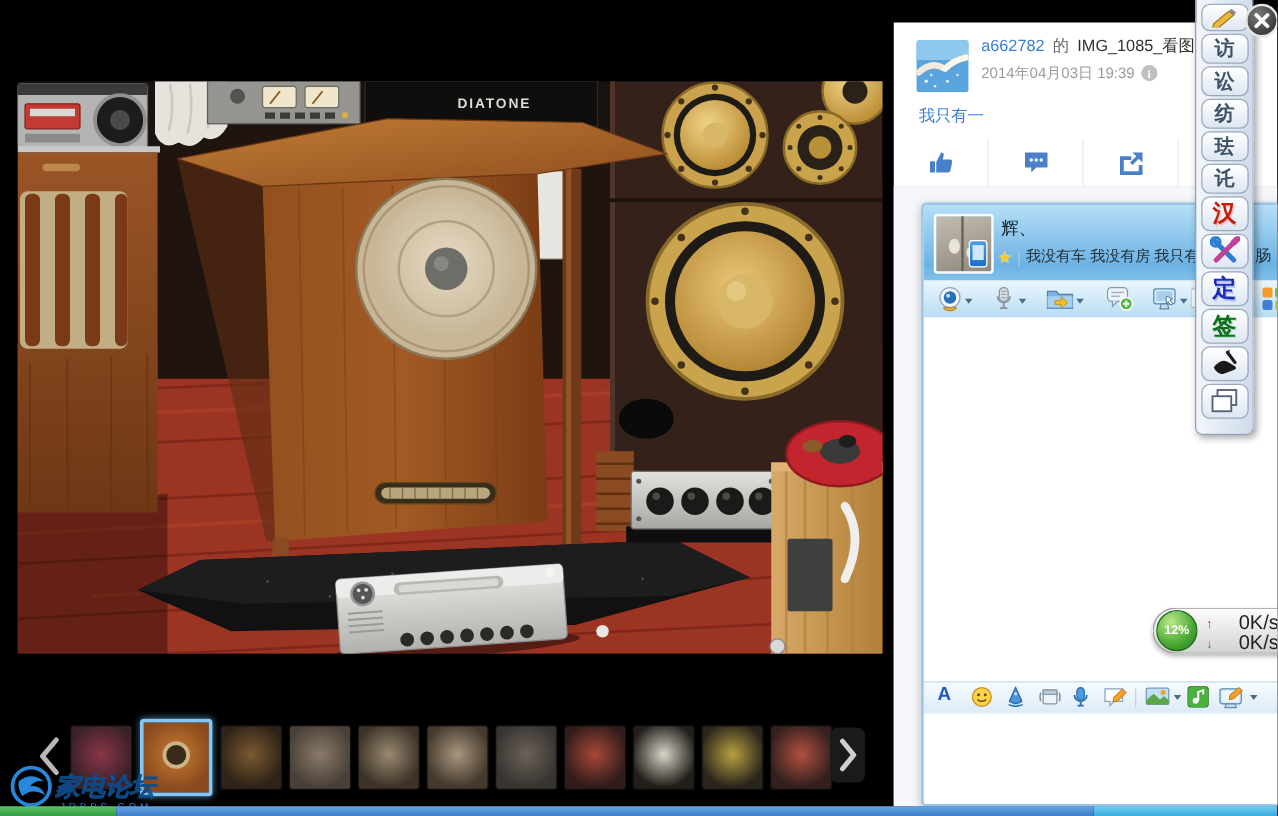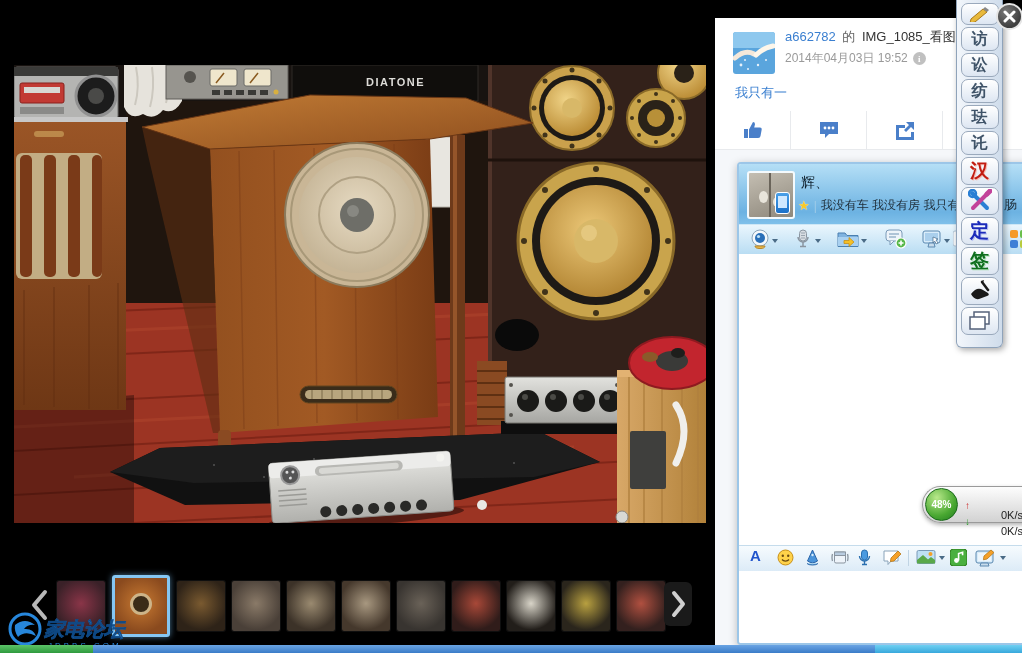--- a/index.html
+++ b/index.html
@@ -73,21 +73,21 @@
 
   
   .speed{position:absolute;left:922px;top:486px;width:104px;height:37px;z-index:40;
         border:1px solid #9a9a9a;border-right:none;border-radius:19px 0 0 19px;
         background:linear-gradient(#fdfdfd,#d2d2d2);box-shadow:0 2px 4px rgba(0,0,0,.3);box-sizing:border-box;}
   .speed-ball{position:absolute;left:2px;top:1px;width:33px;height:33px;border-radius:50%;
         background:radial-gradient(circle at 35% 28%,#b9e98b,#4aa832 60%,#1e7a1e);border:1px solid #1a6a1a;
         color:#fff;font-size:10px;font-weight:bold;display:flex;align-items:center;justify-content:center;box-sizing:border-box;}
   .speed-row{position:absolute;left:42px;font-size:10px;color:#222;display:flex;gap:5px;align-items:center;width:58px;}
   .speed-row .arr{font-size:10px;font-weight:bold;}
-  .speed-row .val{margin-left:auto;font-size:11px;margin-top:19px;}
+  .speed-row .val{margin-left:auto;font-size:16px;}
 
   
   .hw-panel{position:absolute;left:956px;top:0;width:47px;height:348px;z-index:50;
         background:linear-gradient(90deg,#f2f6fb,#cfdceb);border:1px solid #8fa3ba;border-top:none;
         border-radius:0 0 6px 6px;box-sizing:border-box;box-shadow:2px 2px 6px rgba(0,0,0,.35);
         display:flex;flex-direction:column;align-items:center;padding-top:2px;}
   .hwbtn{width:38px;flex:0 0 auto;margin:1px 0;border:1px solid #9aa9bc;border-radius:7px;
         background:linear-gradient(#ffffff,#dde6f2);box-shadow:inset 0 1px 0 #fff;
         display:flex;align-items:center;justify-content:center;cursor:pointer;box-sizing:border-box;}
   .hw-pencil{height:22px;}
@@ -465,21 +465,21 @@
             <circle cx="12" cy="28" r="1"></circle>
           </g>
       </svg>
     </div>
     <div class="viewer-title nowrap">
       <span class="user">a662782</span>
       <span class="sep">的</span>
       <span>IMG_1085_看图王</span>
     </div>
     <div class="viewer-date">
-      <span>2014年04月03日 19:52</span>
+      <span>2014年04月03日 19:39</span>
       <span class="info-i">i</span>
     </div>
     <div class="add-desc">我只有一</div>
 
     <div class="action-row">
       <div class="action-cell">
         <svg width="22" height="20">
           <path d="M2,9 h4 v9 H2 z M7,18 V9.5 L11,2 q2,0 2,2.2 L12.2,7.5 H18 q2,0 1.7,2 l-1.2,6.5 q-.3,2 -2.3,2 H7 z" fill="#4a7fc9"></path>
         </svg>
       </div>
@@ -616,21 +616,21 @@
       </svg>
       <span class="caret" style="left:261px;top:10px;"></span>
     </div>
     <div class="chat-input"></div>
   </div>
 
   <span class="status-tail">肠</span>
 
   <div class="speed">
     <div class="speed-ball">
-      <span>48%</span>
+      <span>12%</span>
     </div>
     <div class="speed-row" style="top:3px;">
       <span class="arr" style="color:#cc2222;">↑</span>
       <span class="val">0K/s</span>
     </div>
     <div class="speed-row" style="top:19px;">
       <span class="arr" style="color:#2a9a2a;">↓</span>
       <span class="val">0K/s</span>
     </div>
   </div>

